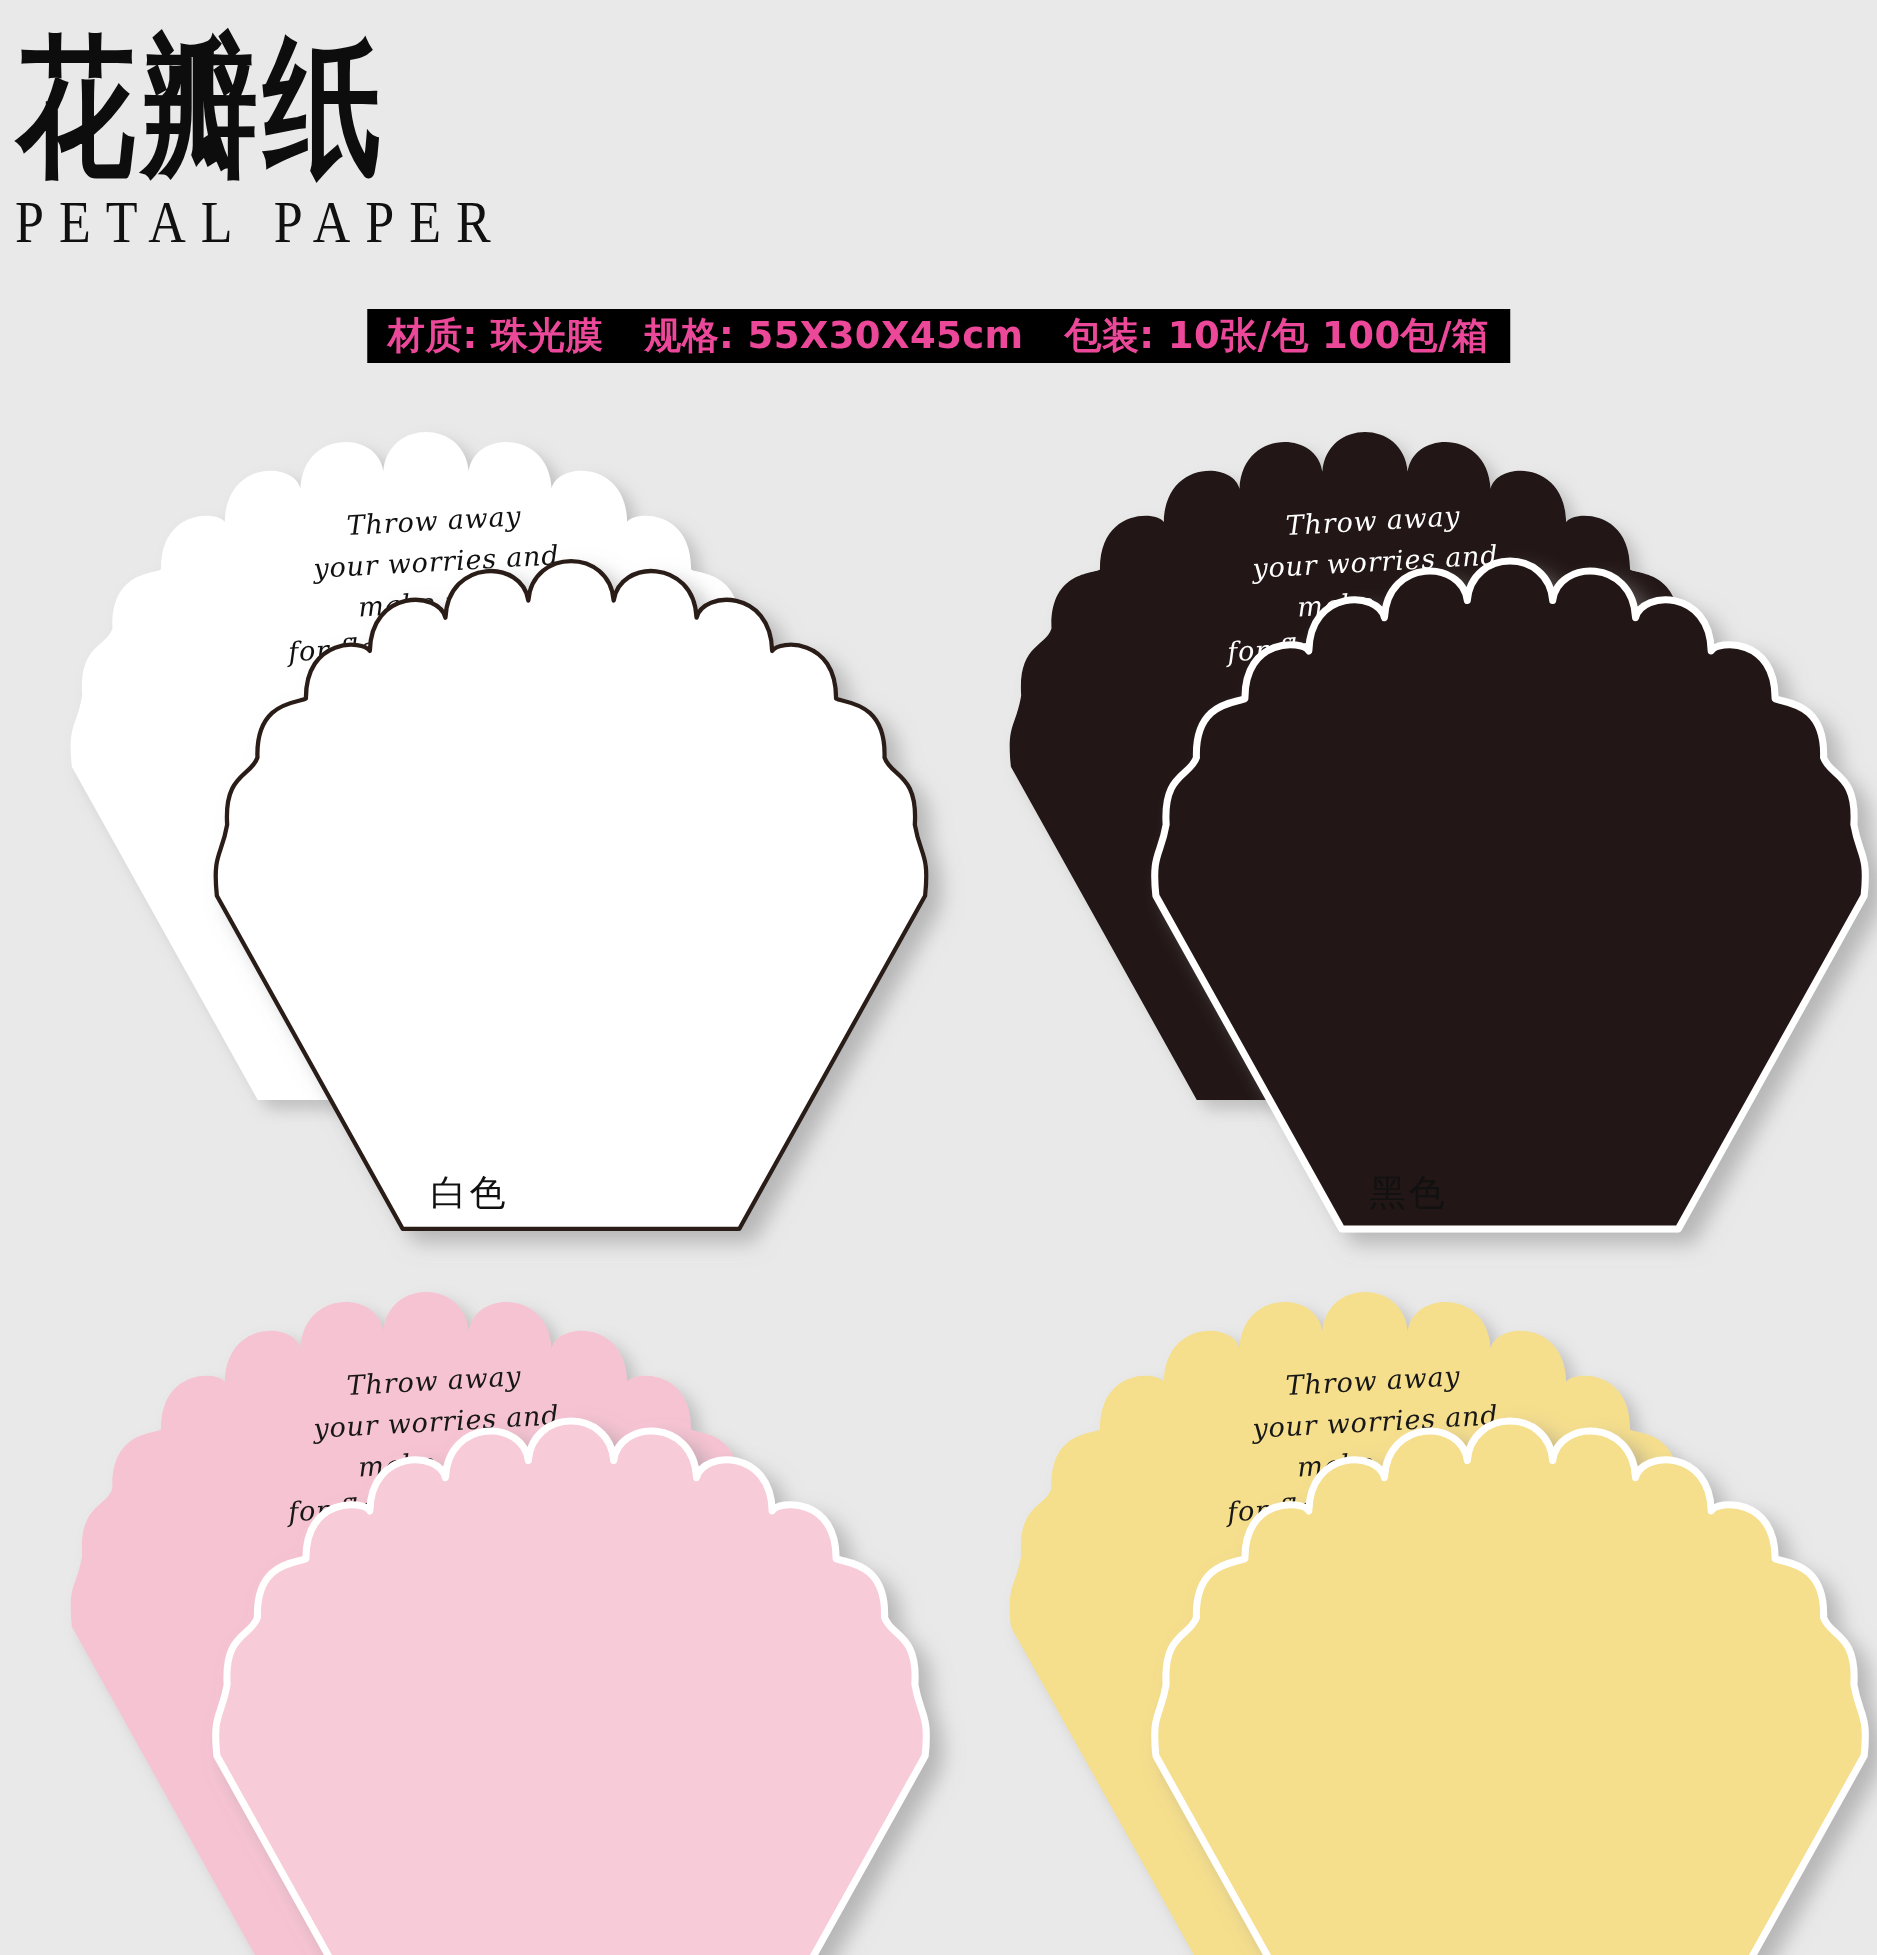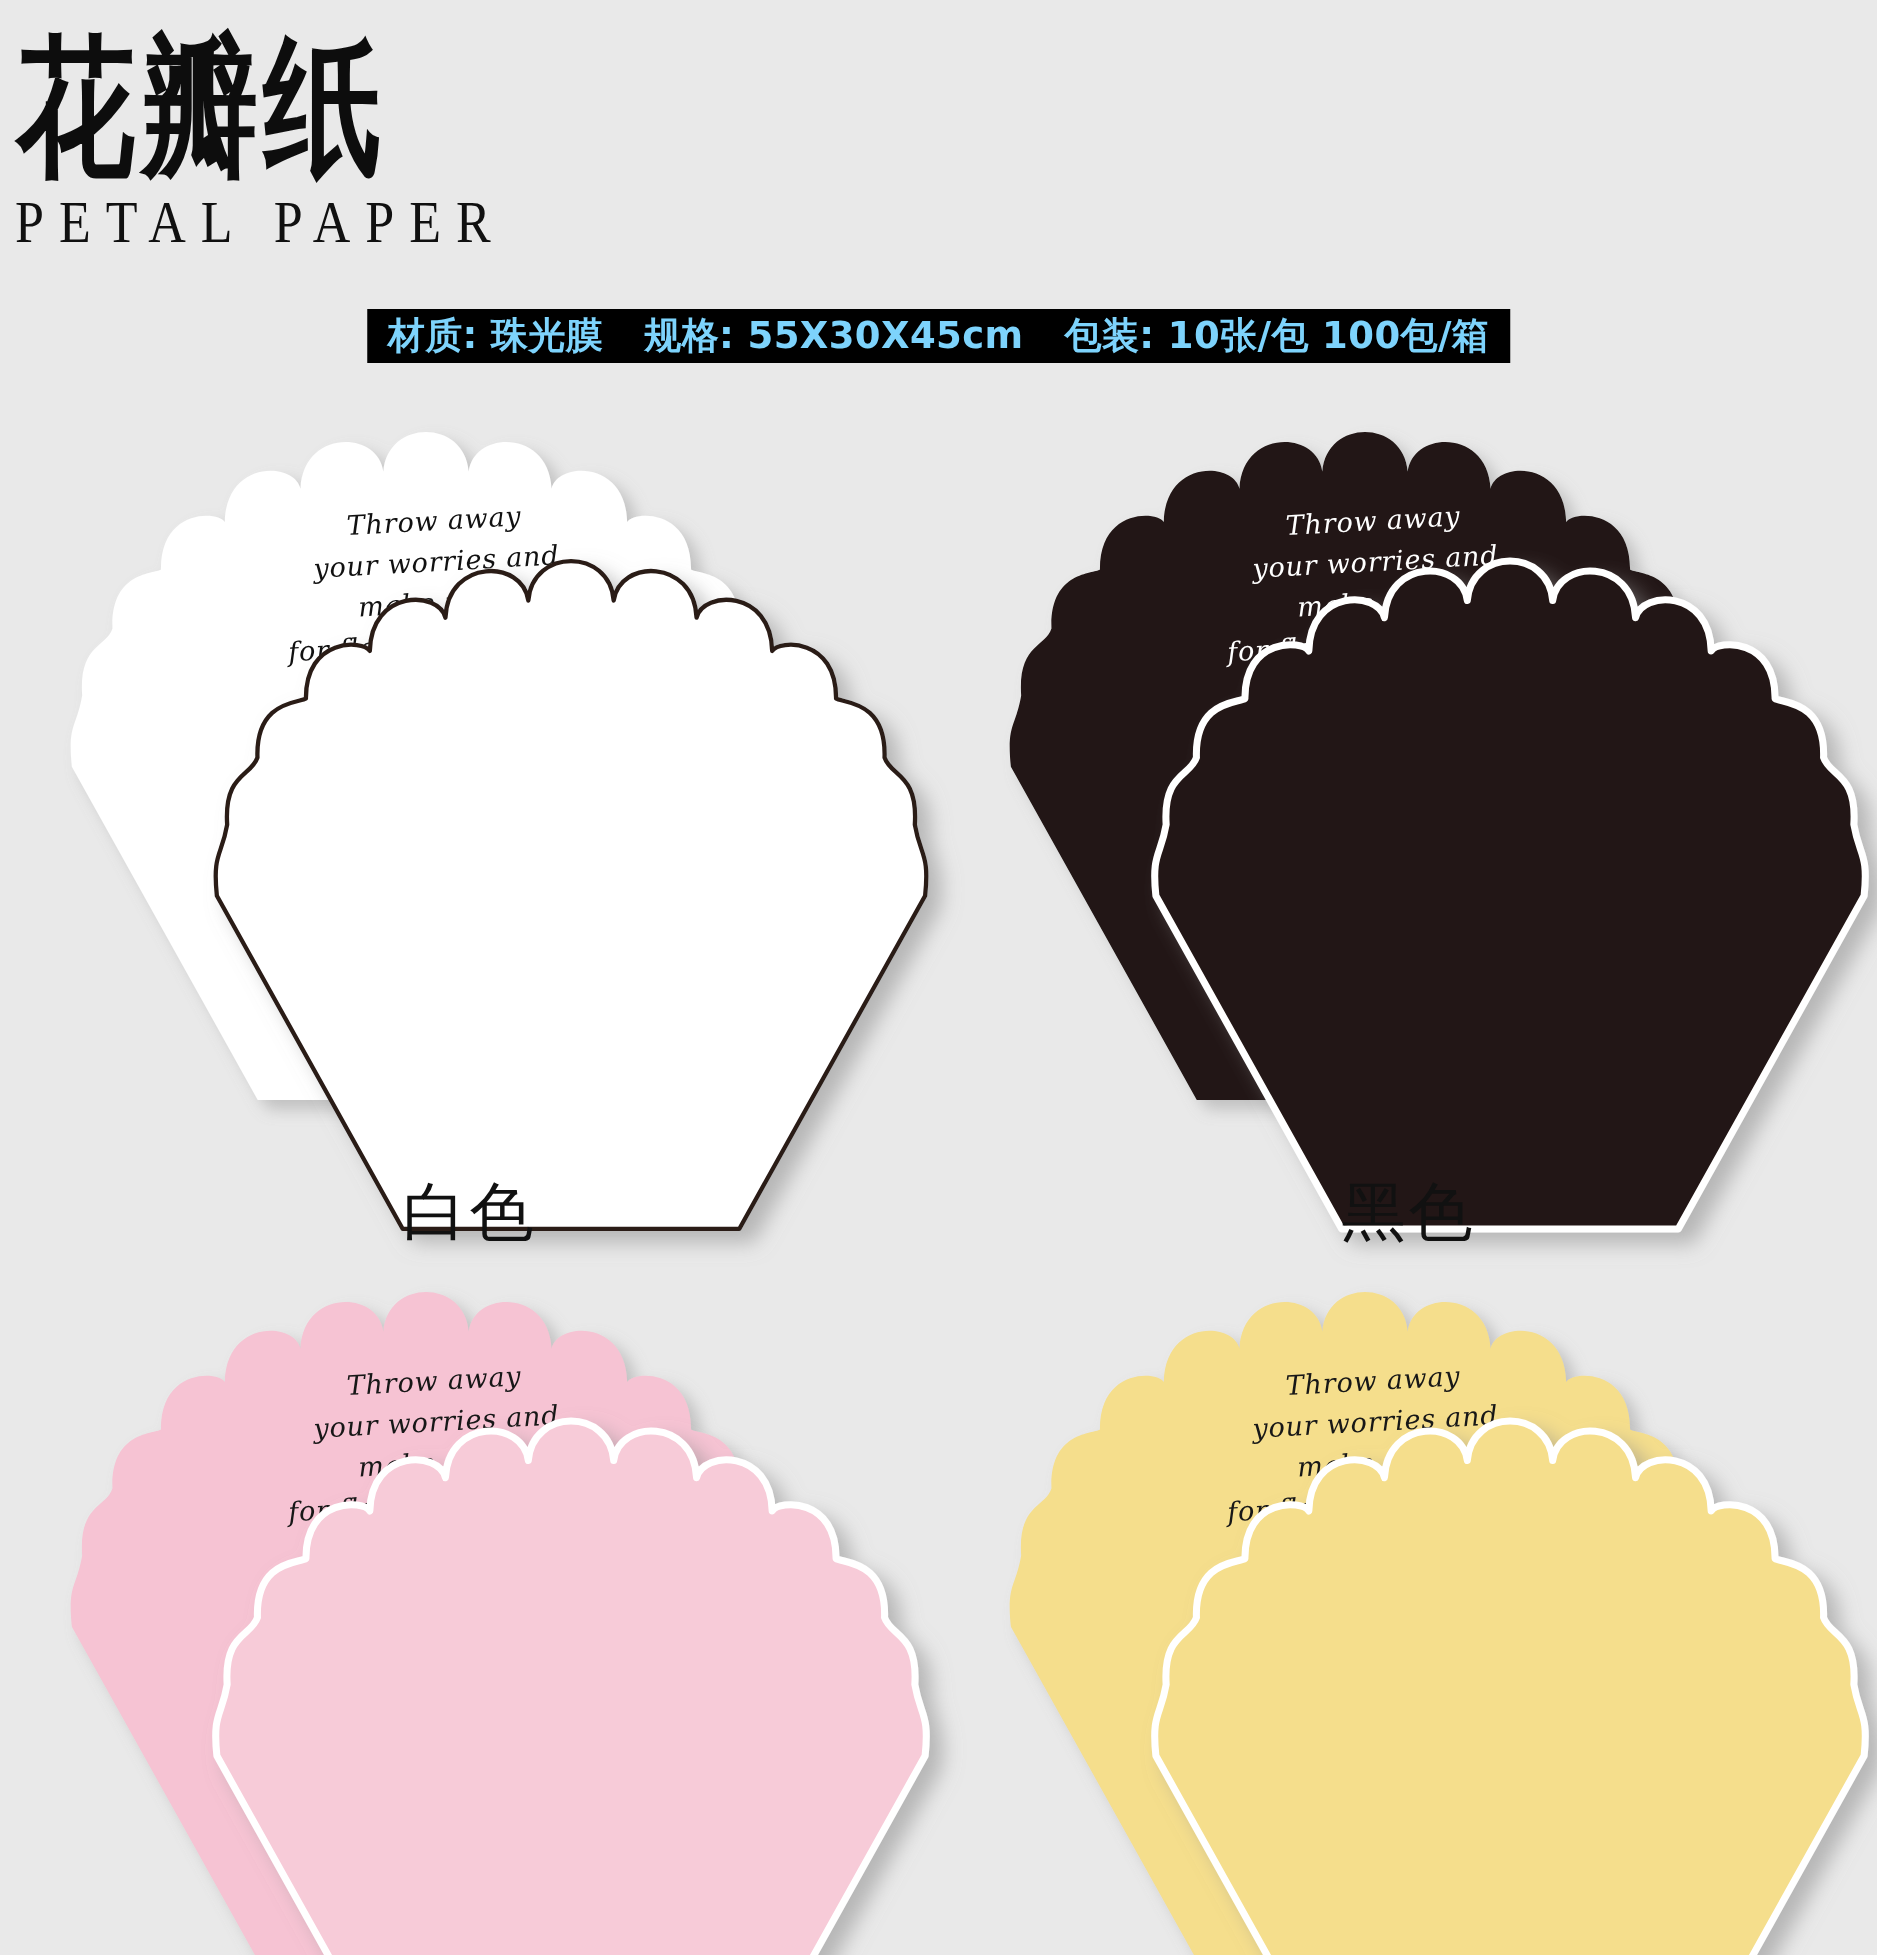--- a/index.html
+++ b/index.html
@@ -33,21 +33,21 @@
     font-family:"Liberation Serif",serif;
     font-size:52px;
     letter-spacing:15px;
     text-indent:15px;
     color:#101010;
     transform:scaleY(1.12);
   }
   .spec-bar{
     position:absolute;top:309px;left:50%;transform:translateX(-50%);
     background:#000;
-    color:#7dd3fc;
+    color:#ec4899;
     padding:7.8px 21px 9.4px 21px;
     font-family:"DejaVu Sans",sans-serif;
     font-weight:700;
     font-size:37px;
     line-height:1;
     letter-spacing:0.4px;
     white-space:nowrap;
     text-align:center;
   }
   .spec-bar .gap{display:inline-block;width:41px;}
@@ -78,21 +78,21 @@
     transform-origin:center center;
     pointer-events:none;
     white-space:nowrap;
   }
   .quote div{display:block;}
 
   .color-label{
     position:absolute;left:0;top:727px;width:939px;
     text-align:center;
     font-family:"DejaVu Sans",sans-serif;
-    font-size:64px;
+    font-size:36px;
     letter-spacing:3.1px;
     color:#111;
   }
 </style>
 </head>
 <body>
 
 <div class="page">
 
   <div class="header">

